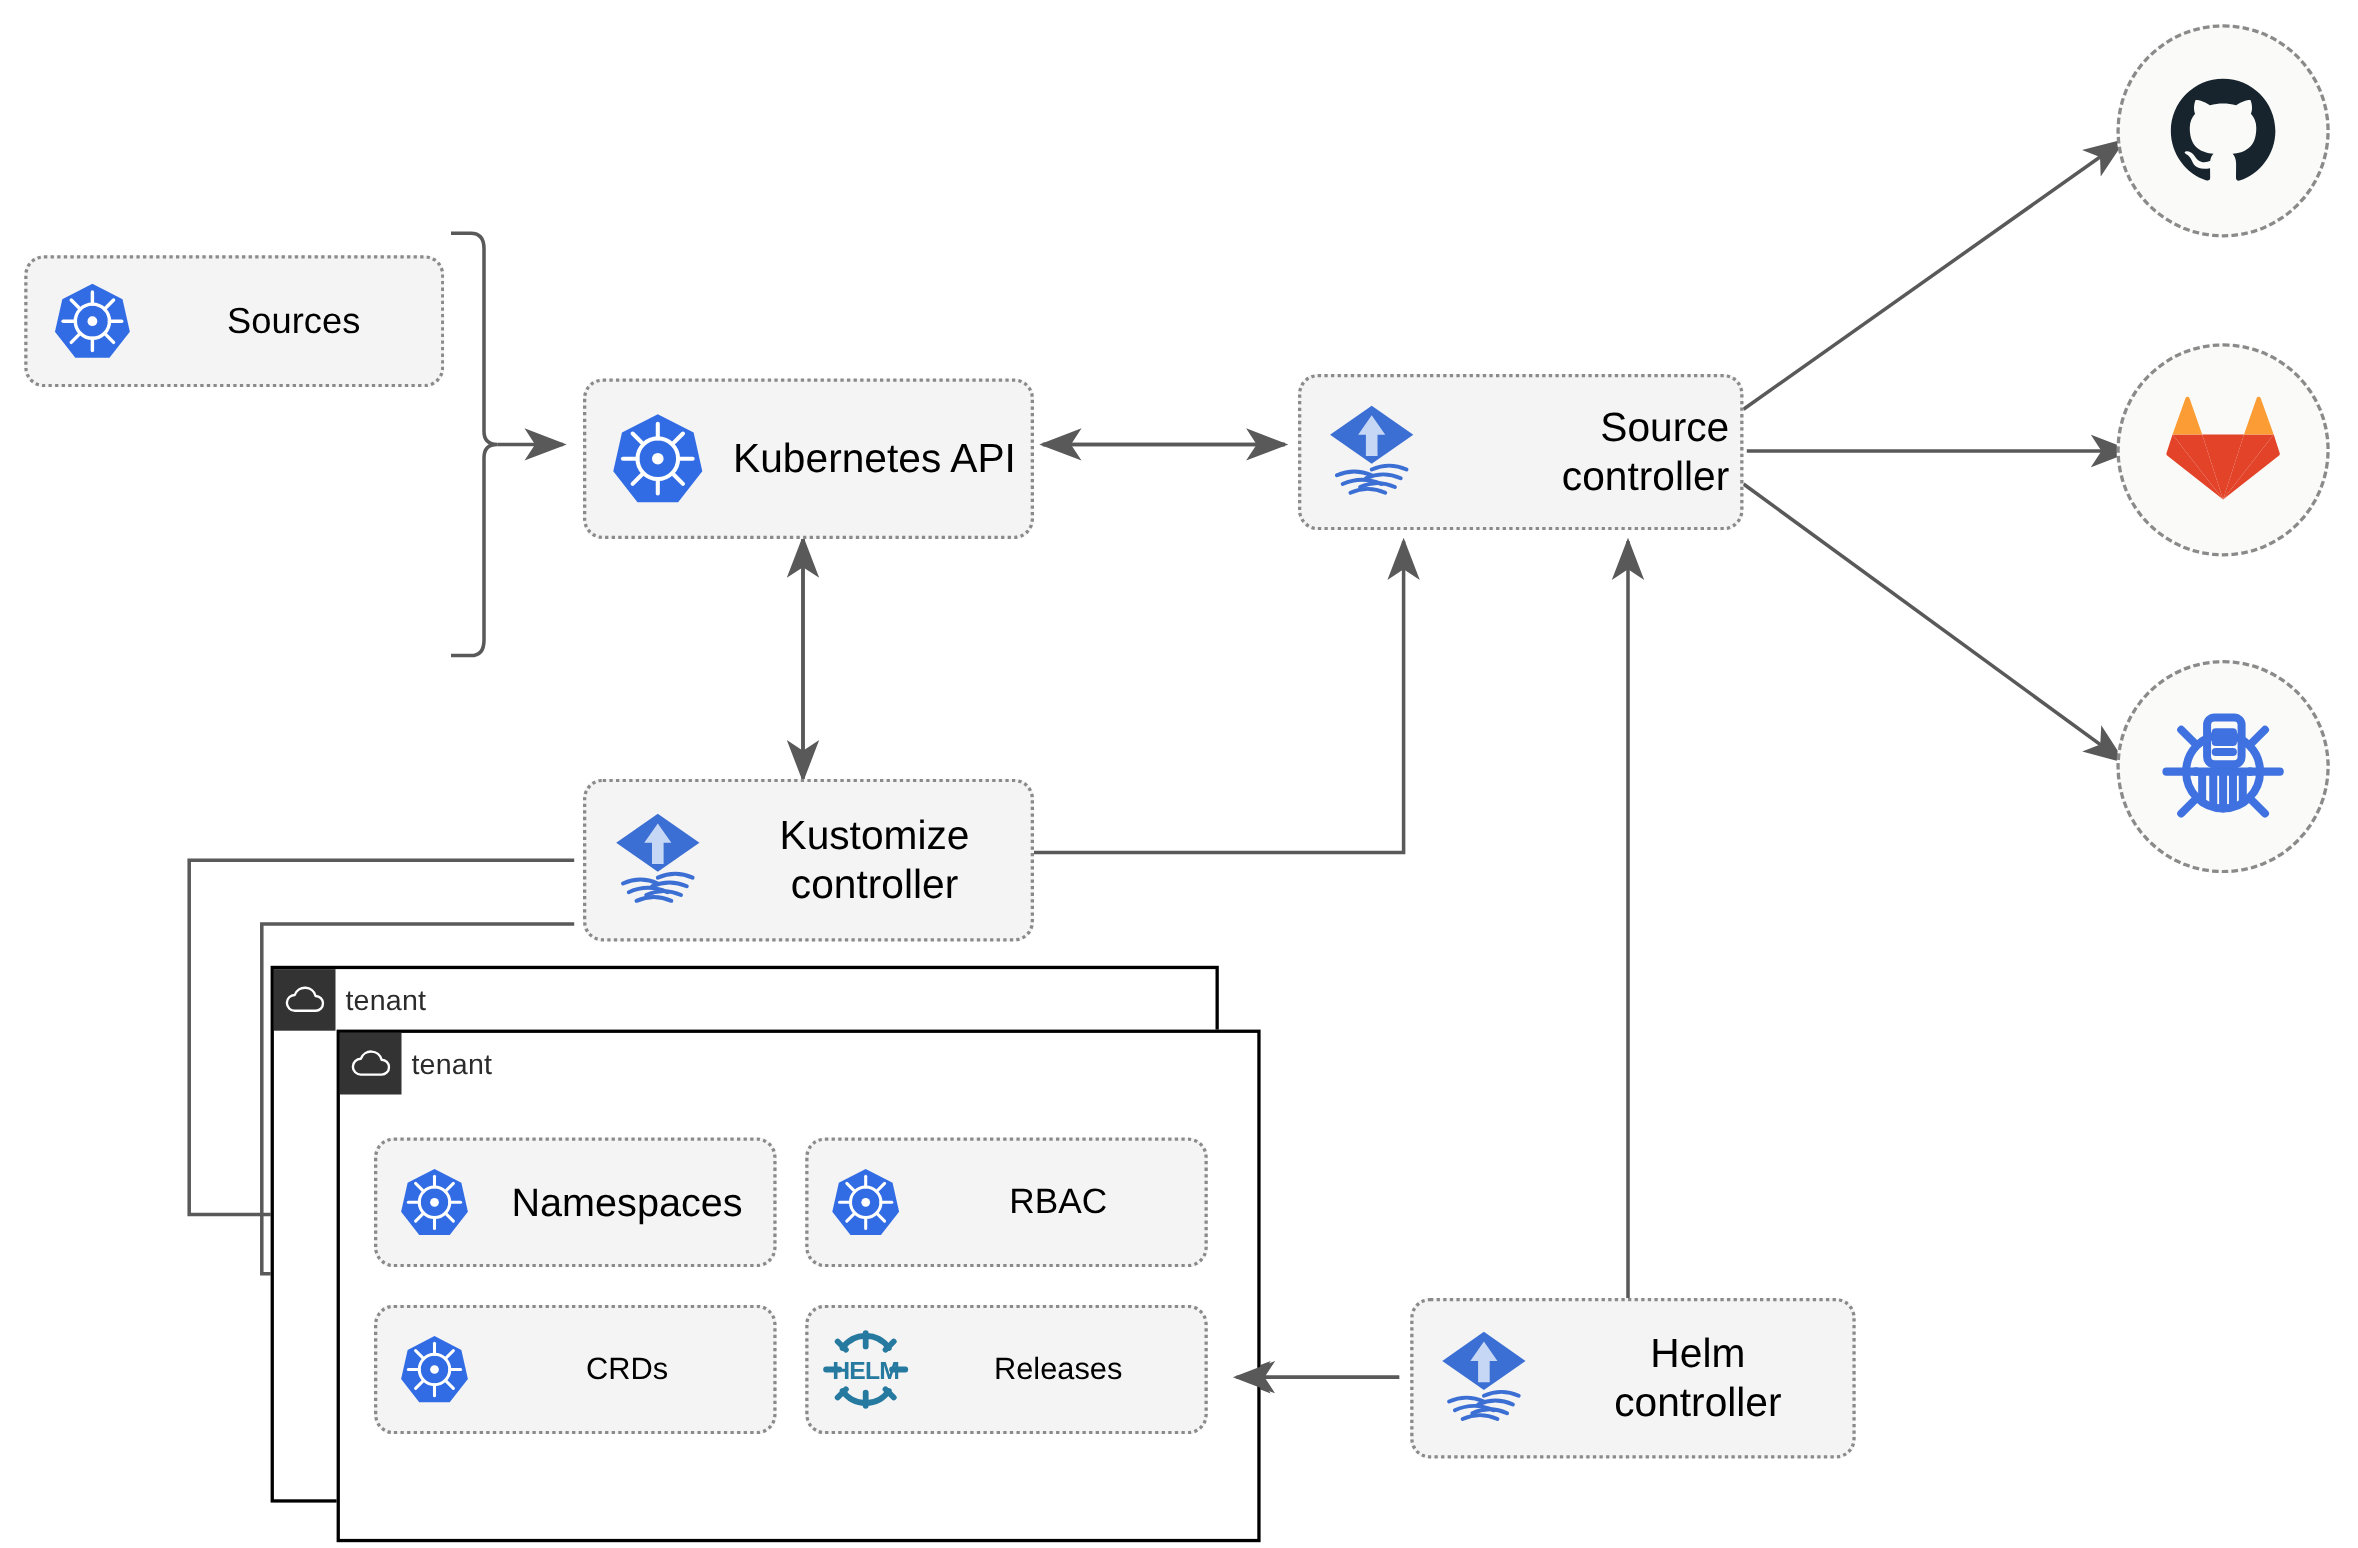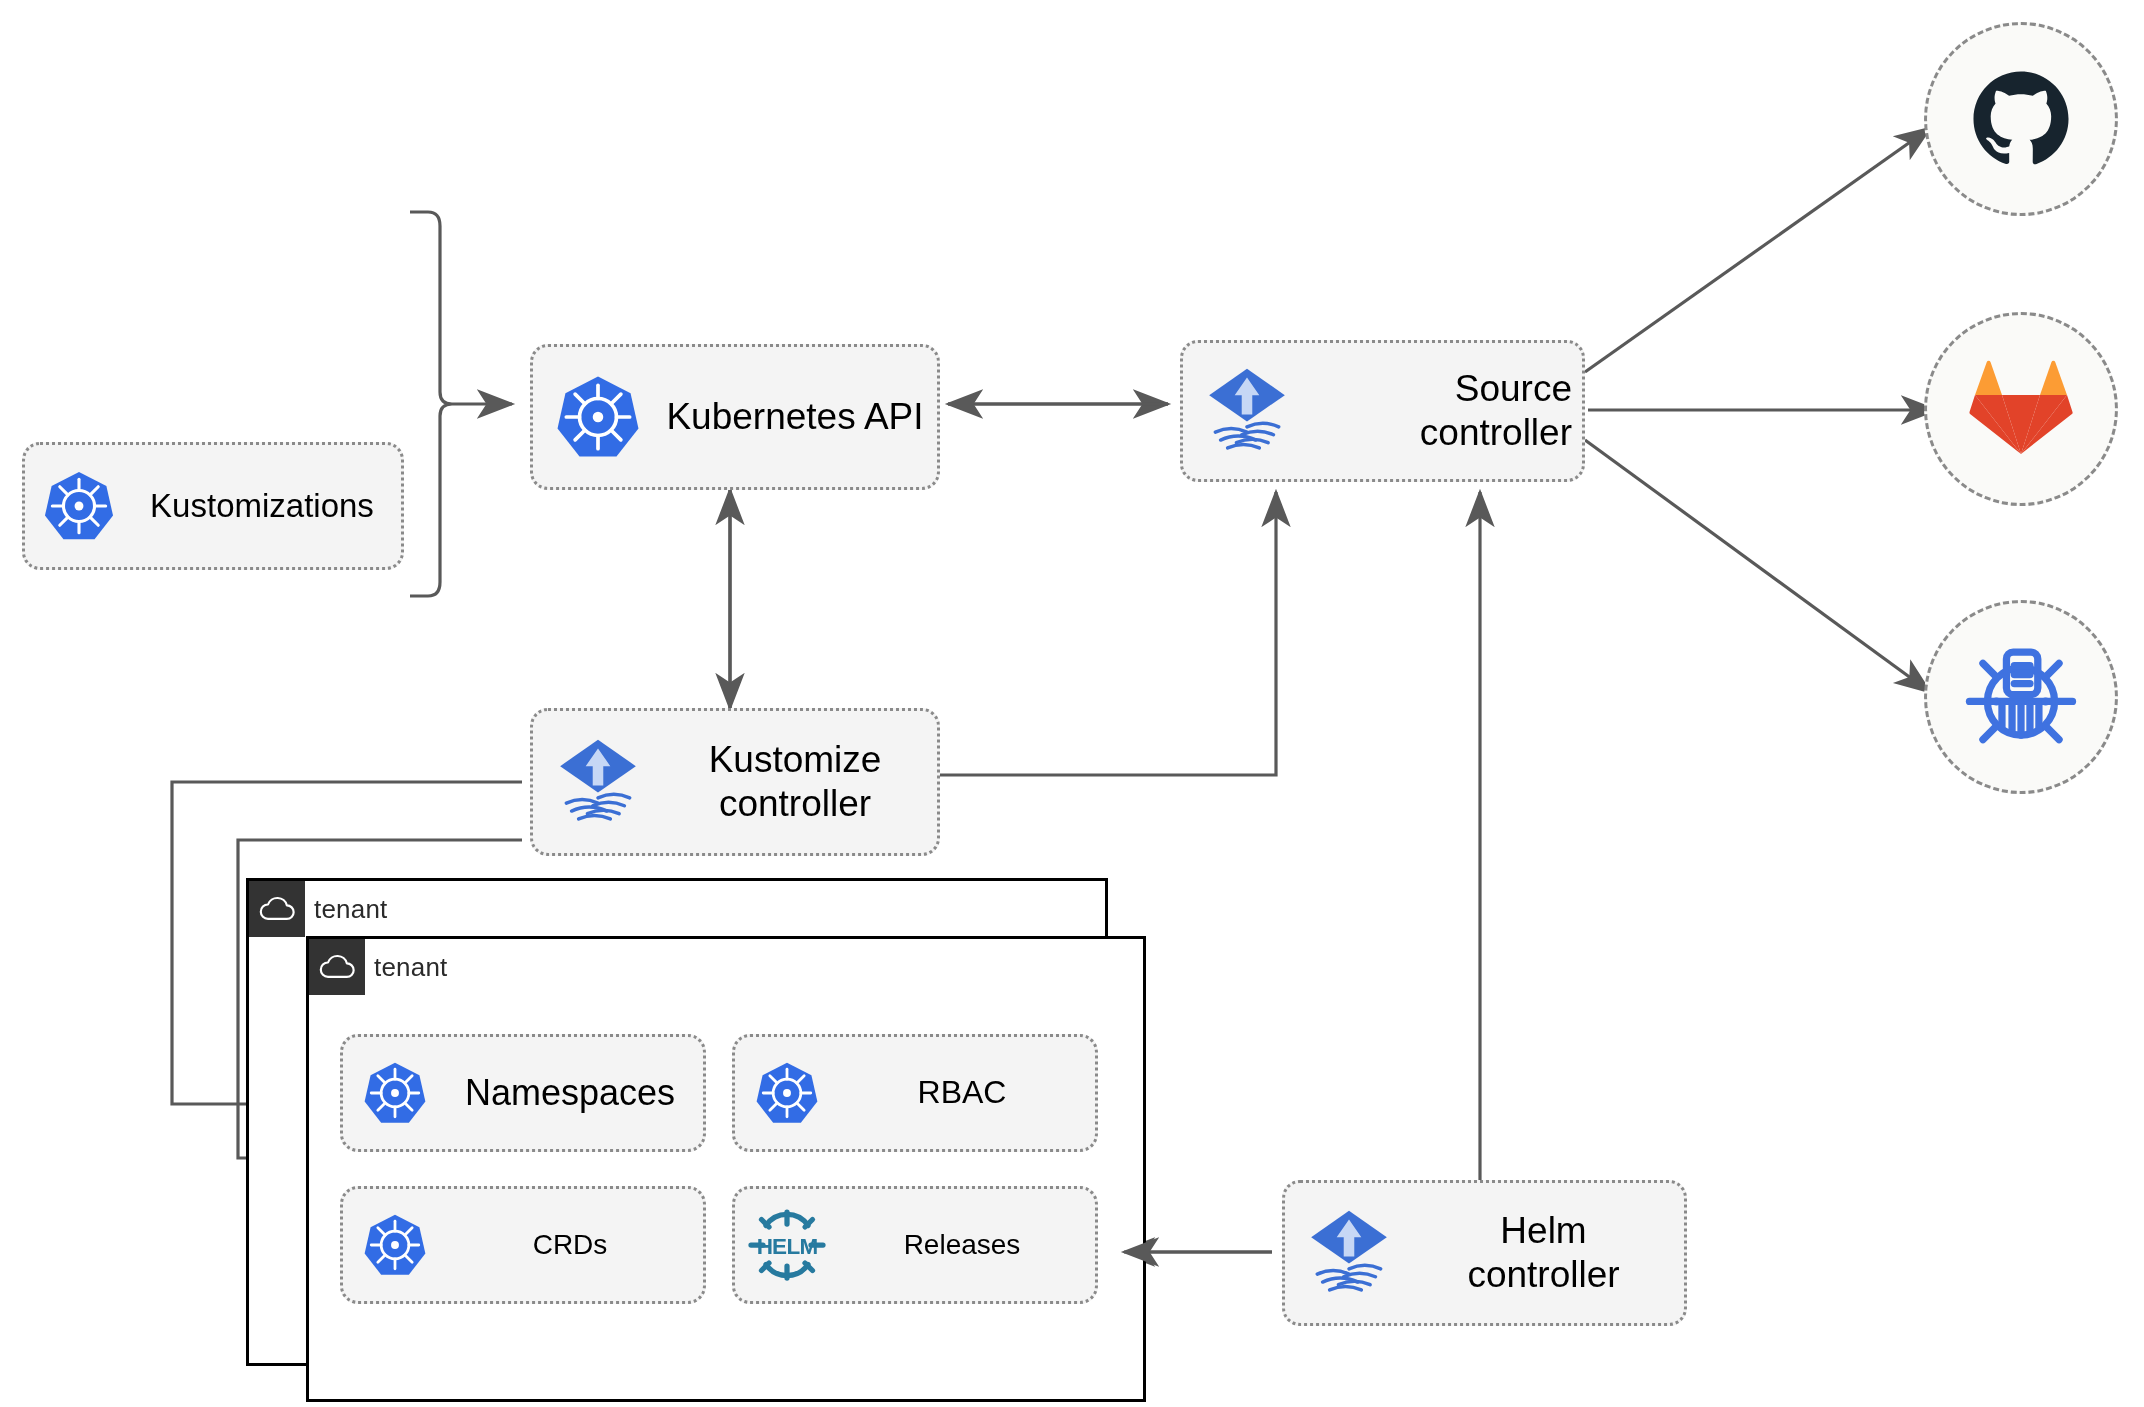--- a/index.html
+++ b/index.html
@@ -103,41 +103,41 @@
       <path d="M 1585,440 L 1930,692" marker-end="url(#ah)"></path>
 
       <path d="M 1272,1252 L 1120,1252" marker-end="url(#ah)"></path>
 
       <path d="M 522,782 L 172,782 L 172,1104 L 310,1104" marker-end="url(#ah)"></path>
 
       <path d="M 522,840 L 238,840 L 238,1158 L 480,1158" marker-end="url(#ah)"></path>
     </g>
   </svg>
 
-
-  <div class="node" style="left:22px; top:442px; width:382px; height:128px;">
-    <span class="ico" style="width:108px;">
+  <div class="node" style="left:22px; top:232px; width:382px; height:120px;">
+    <span class="ico" style="width:118px;">
       <svg width="74" height="74" viewBox="0 0 100 100">
         <polygon points="50,4 87,23 96,63 71,95 29,95 4,63 13,23" fill="#326ce5"></polygon>
         <g fill="none" stroke="#ffffff" stroke-width="4.2" stroke-linecap="round">
           <circle cx="50" cy="50" r="21"></circle>
           <path d="M50 29 L50 14"></path>
             <path d="M50 71 L50 86"></path>
           <path d="M29 50 L14 50"></path>
             <path d="M71 50 L86 50"></path>
           <path d="M35 35 L24 24"></path>
             <path d="M65 65 L76 76"></path>
           <path d="M65 35 L76 24"></path>
             <path d="M35 65 L24 76"></path>
         </g>
         <circle cx="50" cy="50" r="6" fill="#ffffff"></circle>
       </svg>
     </span>
-    <span class="lbl" style="font-size:33px;">Kustomizations</span>
-  </div>
+    <span class="lbl" style="font-size:33px;">Sources</span>
+  </div>
+
 
   <div class="node" style="left:530px; top:344px; width:410px; height:146px;">
     <span class="ico" style="width:130px;">
       <svg width="88" height="88" viewBox="0 0 100 100">
         <polygon points="50,4 87,23 96,63 71,95 29,95 4,63 13,23" fill="#326ce5"></polygon>
         <g fill="none" stroke="#ffffff" stroke-width="4.2" stroke-linecap="round">
           <circle cx="50" cy="50" r="21"></circle>
           <path d="M50 29 L50 14"></path>
             <path d="M50 71 L50 86"></path>
           <path d="M29 50 L14 50"></path>

